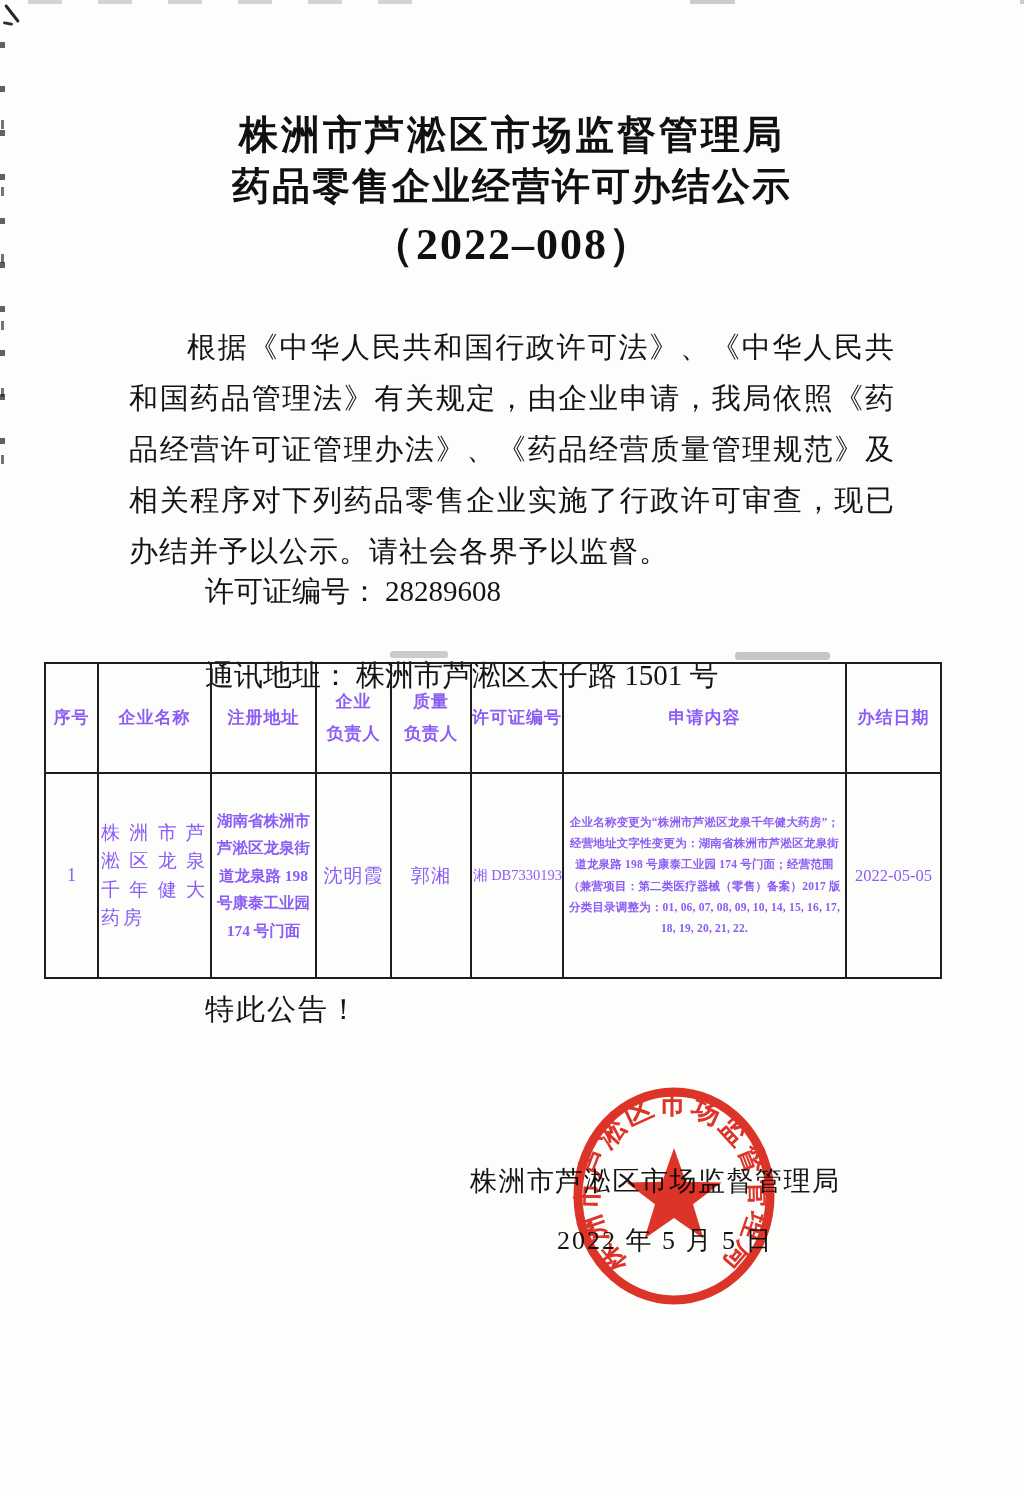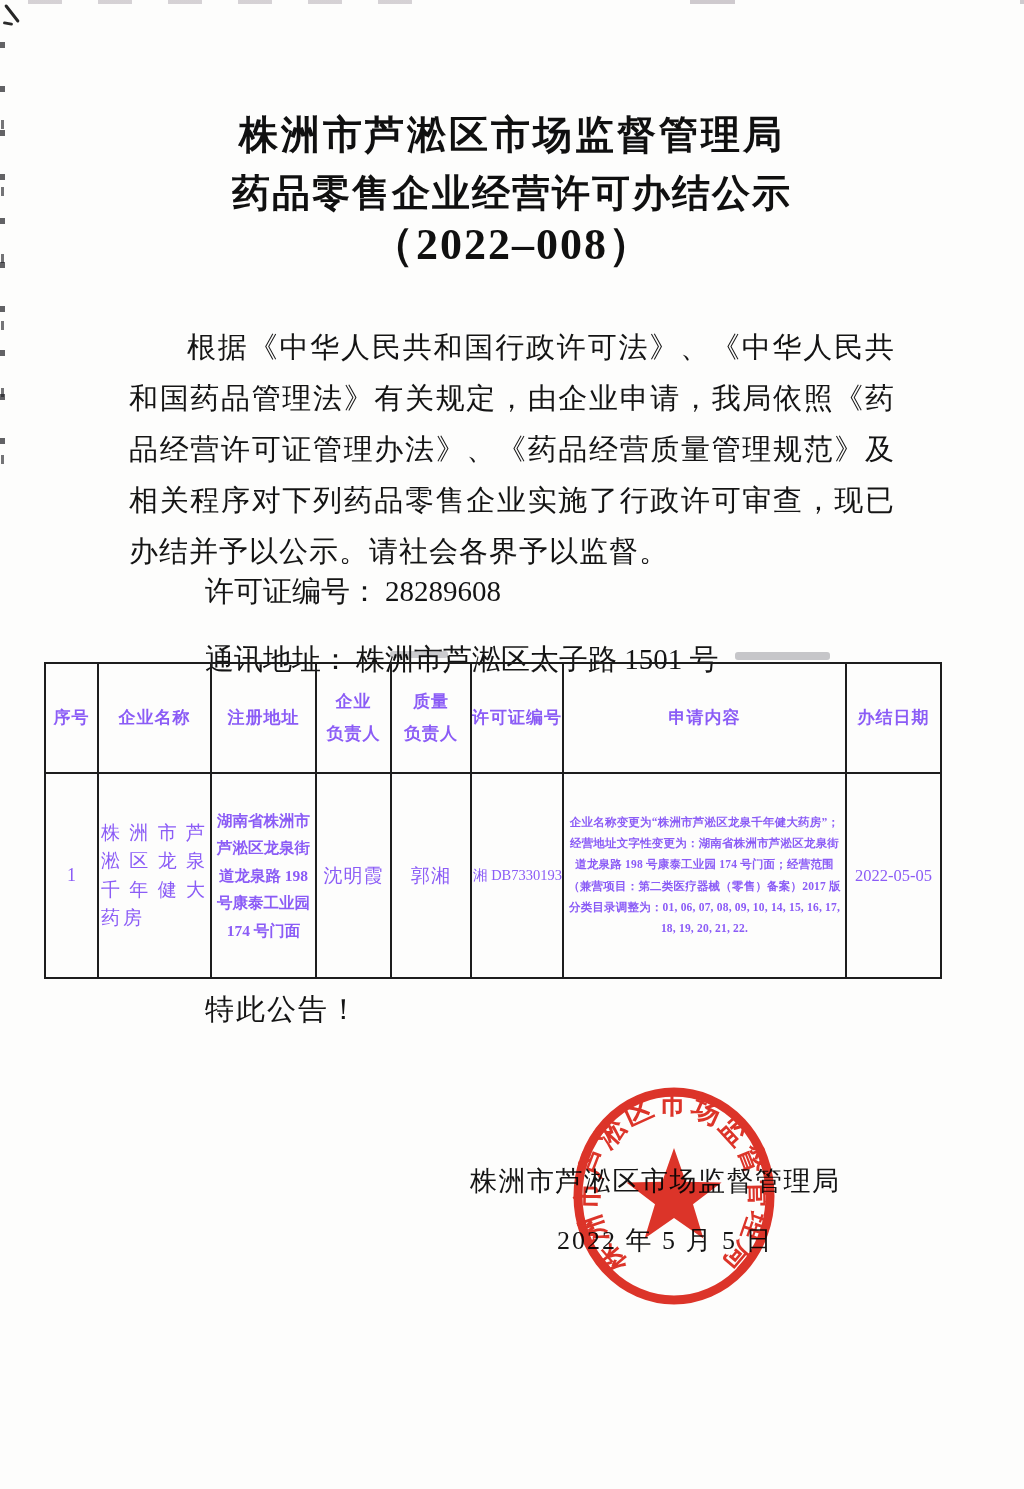--- a/index.html
+++ b/index.html
@@ -54,32 +54,32 @@
   }
   .artifact-smudge-b {
     position: absolute; left: 735px; top: 652px; width: 95px; height: 8px;
     background: #8f8f96; opacity: .5; border-radius: 3px;
   }
 
   
   .title-line { position: absolute; left: 0; width: 100%; text-align: center;
     font-weight: bold; color: #101010; }
   .title-1 { top: 108px; font-size: 39px; letter-spacing: 3px; }
-  .title-2 { top: 161px; font-size: 38px; letter-spacing: 2px; margin-top: 7px; }
+  .title-2 { top: 161px; font-size: 38px; letter-spacing: 2px; }
   .title-3 { top: 215px; font-size: 44px; letter-spacing: 2px; }
 
   
   .body-par {
     position: absolute; left: 129px; top: 322px; width: 766px;
     font-size: 29px; line-height: 51px; letter-spacing: 1px;
     text-align: justify; text-indent: 2em; color: #141414;
   }
   .info-line { position: absolute; left: 205px; font-size: 29px; color: #141414; }
   .info-phone { top: 572px; }
-  .info-address { top: 640px; }
+  .info-address { top: 656px; }
   .info-line .val { margin-left: 6px; }
 
   
   table.license {
     position: absolute; left: 44px; top: 662px; width: 896px;
     border-collapse: collapse; table-layout: fixed; color: #8b5cf6;
   }
   table.license th, table.license td {
     border: 2px solid #1d1d1d; vertical-align: middle; text-align: center;
     overflow: hidden;

